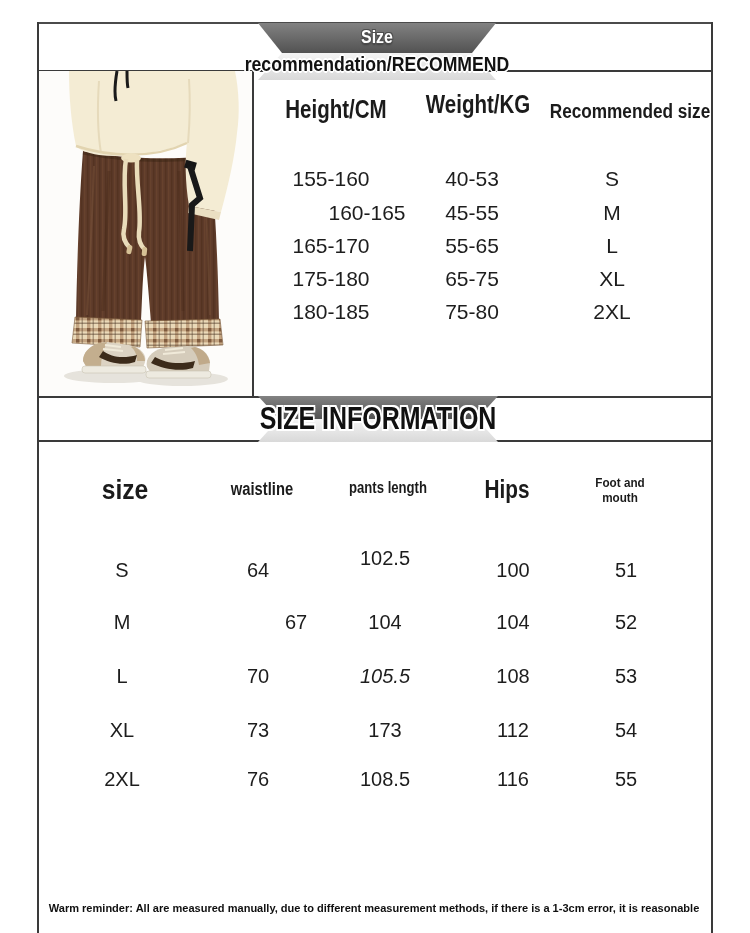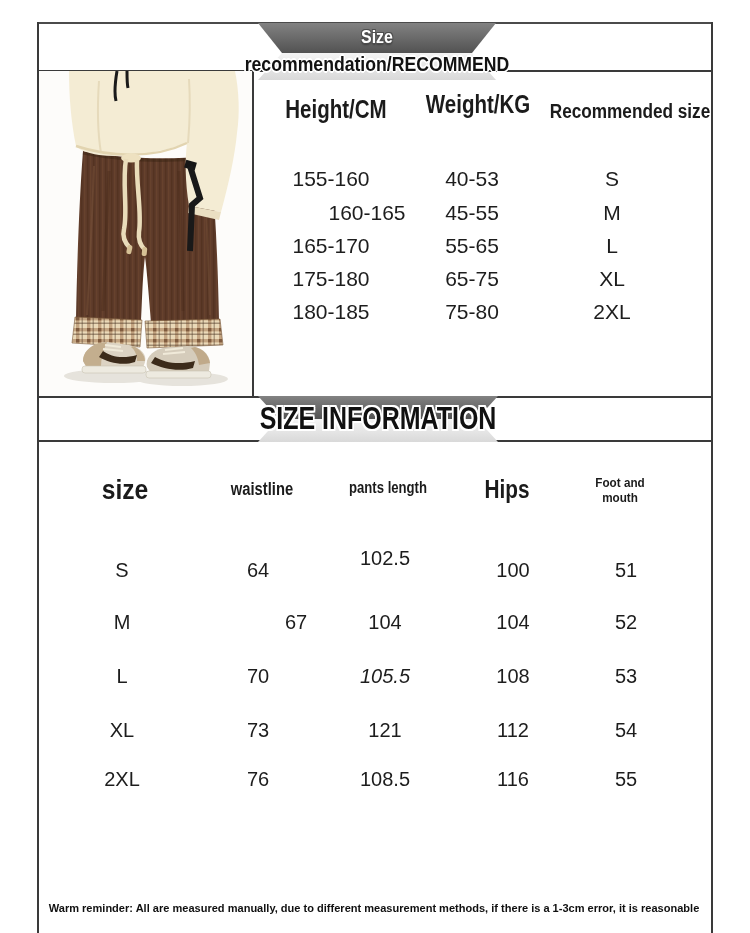--- a/index.html
+++ b/index.html
@@ -200,21 +200,21 @@
       <span class="tcell" style="left: 348px; top: 180px;">104</span>
       <span class="tcell" style="left: 476px; top: 180px;">104</span>
       <span class="tcell" style="left: 589px; top: 180px;">52</span>
       <span class="tcell" style="left: 85px; top: 234px;">L</span>
       <span class="tcell" style="left: 221px; top: 234px;">70</span>
       <span class="tcell" style="left: 348px; top: 234px; font-style: italic;">105.5</span>
       <span class="tcell" style="left: 476px; top: 234px;">108</span>
       <span class="tcell" style="left: 589px; top: 234px;">53</span>
       <span class="tcell" style="left: 85px; top: 288px;">XL</span>
       <span class="tcell" style="left: 221px; top: 288px;">73</span>
-      <span class="tcell" style="left: 348px; top: 288px;">121</span>
+      <span class="tcell" style="left: 348px; top: 288px;">173</span>
       <span class="tcell" style="left: 476px; top: 288px;">112</span>
       <span class="tcell" style="left: 589px; top: 288px;">54</span>
       <span class="tcell" style="left: 85px; top: 337px;">2XL</span>
       <span class="tcell" style="left: 221px; top: 337px;">76</span>
       <span class="tcell" style="left: 348px; top: 337px;">108.5</span>
       <span class="tcell" style="left: 476px; top: 337px;">116</span>
       <span class="tcell" style="left: 589px; top: 337px;">55</span>
     </div>
 
   <div class="footer-note">Warm reminder: All are measured manually, due to different measurement methods, if there is a 1-3cm error, it is reasonable</div>

